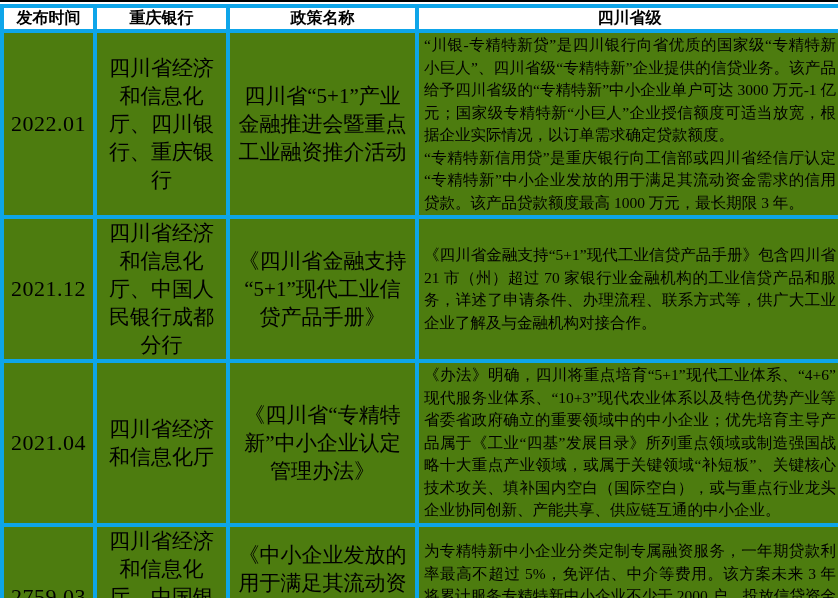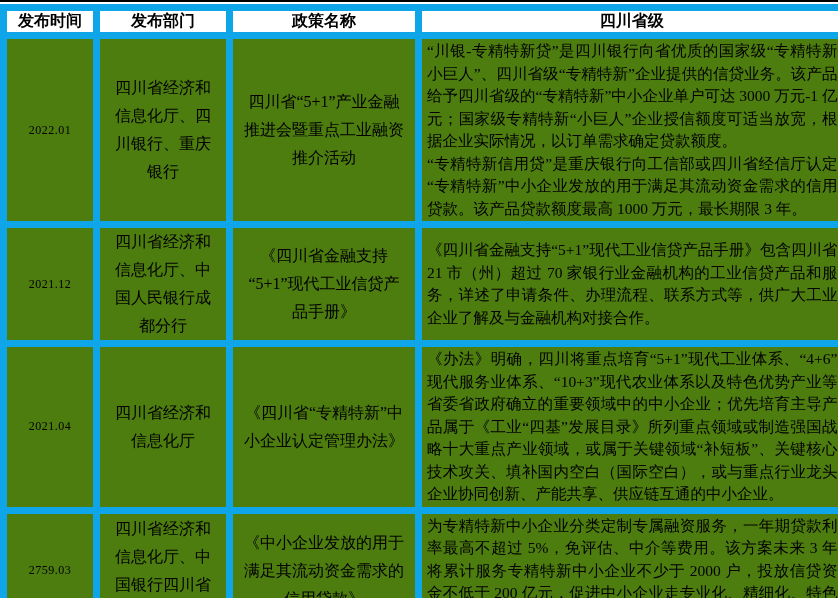--- a/index.html
+++ b/index.html
@@ -29,21 +29,21 @@
     border-top: 2px solid #000;
     border-left: 1px solid #000;
     border-right: none;
   }
   col.c-date   { width: 93px; }
   col.c-dept   { width: 133px; }
   col.c-policy { width: 189px; }
   col.c-content{ width: 423px; }
 
   th, td {
-    border: 7px solid #0ea5e9;
+    border: 4px solid #0ea5e9;
     box-sizing: border-box;
     overflow: hidden;
   }
   th:last-child, td:last-child { border-right: none; }
 
   thead tr { height: 24px; }
   tbody tr:nth-child(1) { height: 186px; }
   tbody tr:nth-child(2) { height: 99px; }
   tbody tr:nth-child(3) { height: 157px; }
   tbody tr:nth-child(4) { height: 112px; }
@@ -53,26 +53,26 @@
     font-weight: bold;
     text-align: center;
     vertical-align: middle;
     padding: 0 2px;
     background: #fff;
   }
   td { vertical-align: middle; background: #4d7c0f; }
 
   td.col-date {
     text-align: center;
-    font-size: 12px;
+    font-size: 22px;
     letter-spacing: 0.5px;
   }
   td.col-dept, td.col-policy {
     text-align: center;
-    font-size: 16px;
+    font-size: 21px;
     line-height: 28px;
     padding: 0 8px;
   }
   td.col-content {
     font-size: 15.5px;
     line-height: 22.5px;
     padding: 1px 4px 1px 5px;
     text-align: justify;
   }
   td.col-content .para {
@@ -87,21 +87,21 @@
   <table class="policy-table">
     <colgroup>
       <col class="c-date">
       <col class="c-dept">
       <col class="c-policy">
       <col class="c-content">
     </colgroup>
     <thead>
       <tr>
         <th>发布时间</th>
-        <th>发布部门</th>
+        <th>重庆银行</th>
         <th>政策名称</th>
         <th>四川省级</th>
       </tr>
     </thead>
     <tbody>
         <tr>
           <td class="col-date">2022.01</td>
           <td class="col-dept">四川省经济和信息化厅、四川银行、重庆银行</td>
           <td class="col-policy">四川省“5+1”产业金融推进会暨重点工业融资推介活动</td>
           <td class="col-content">

